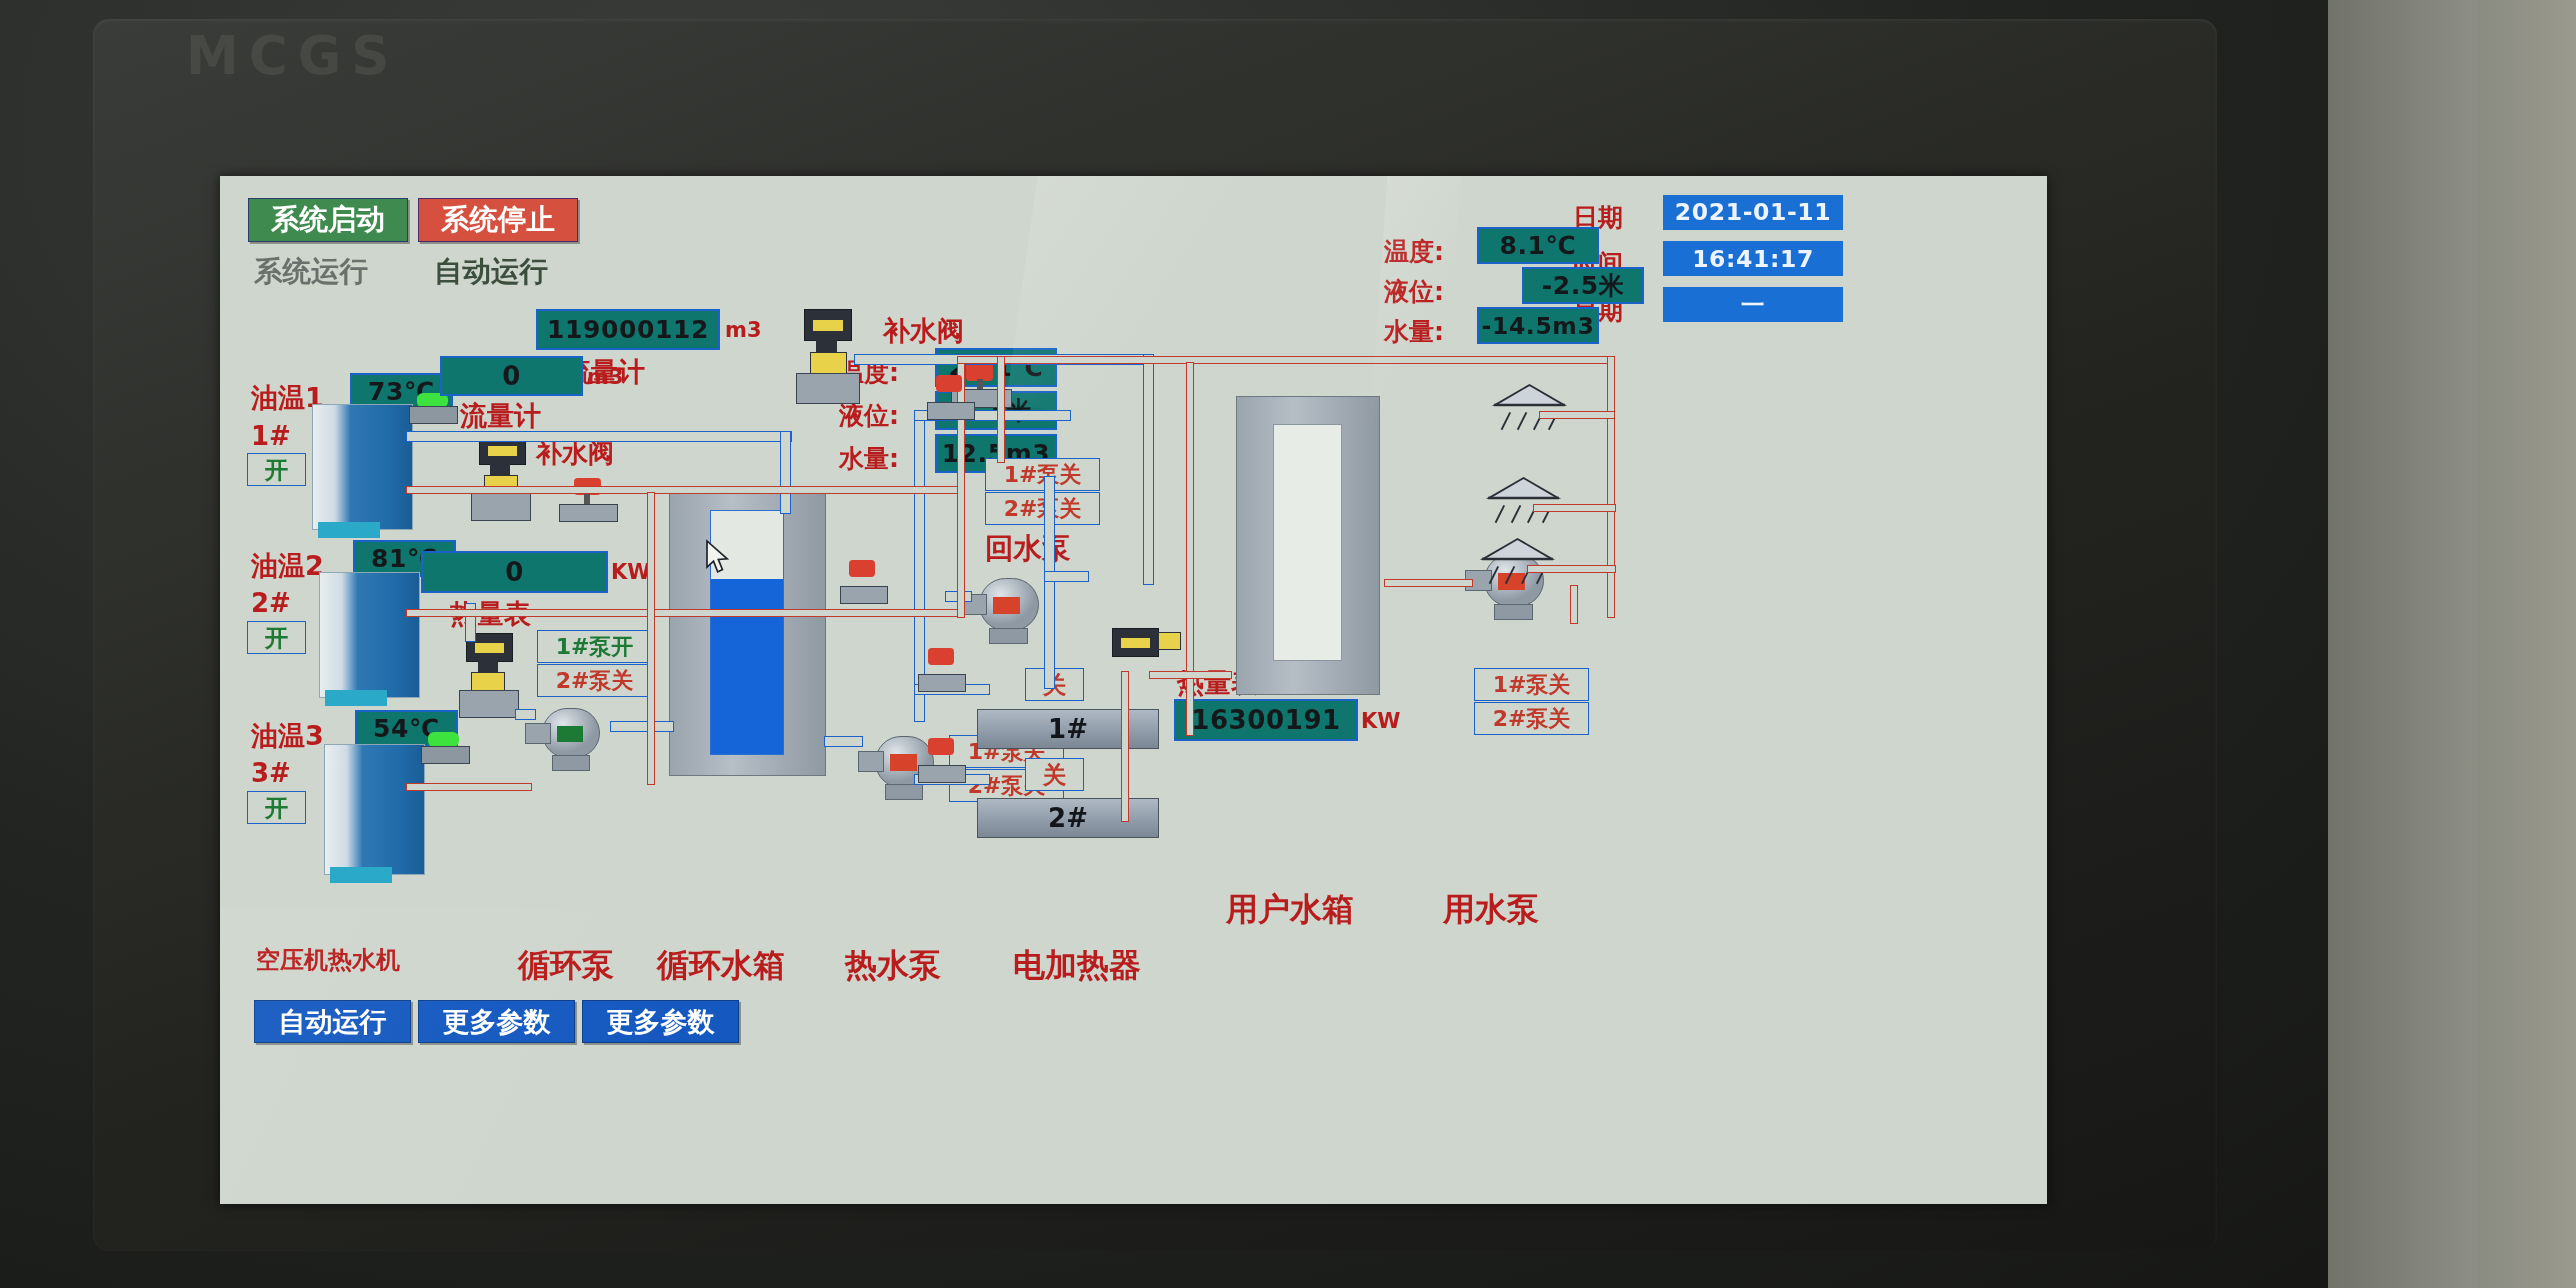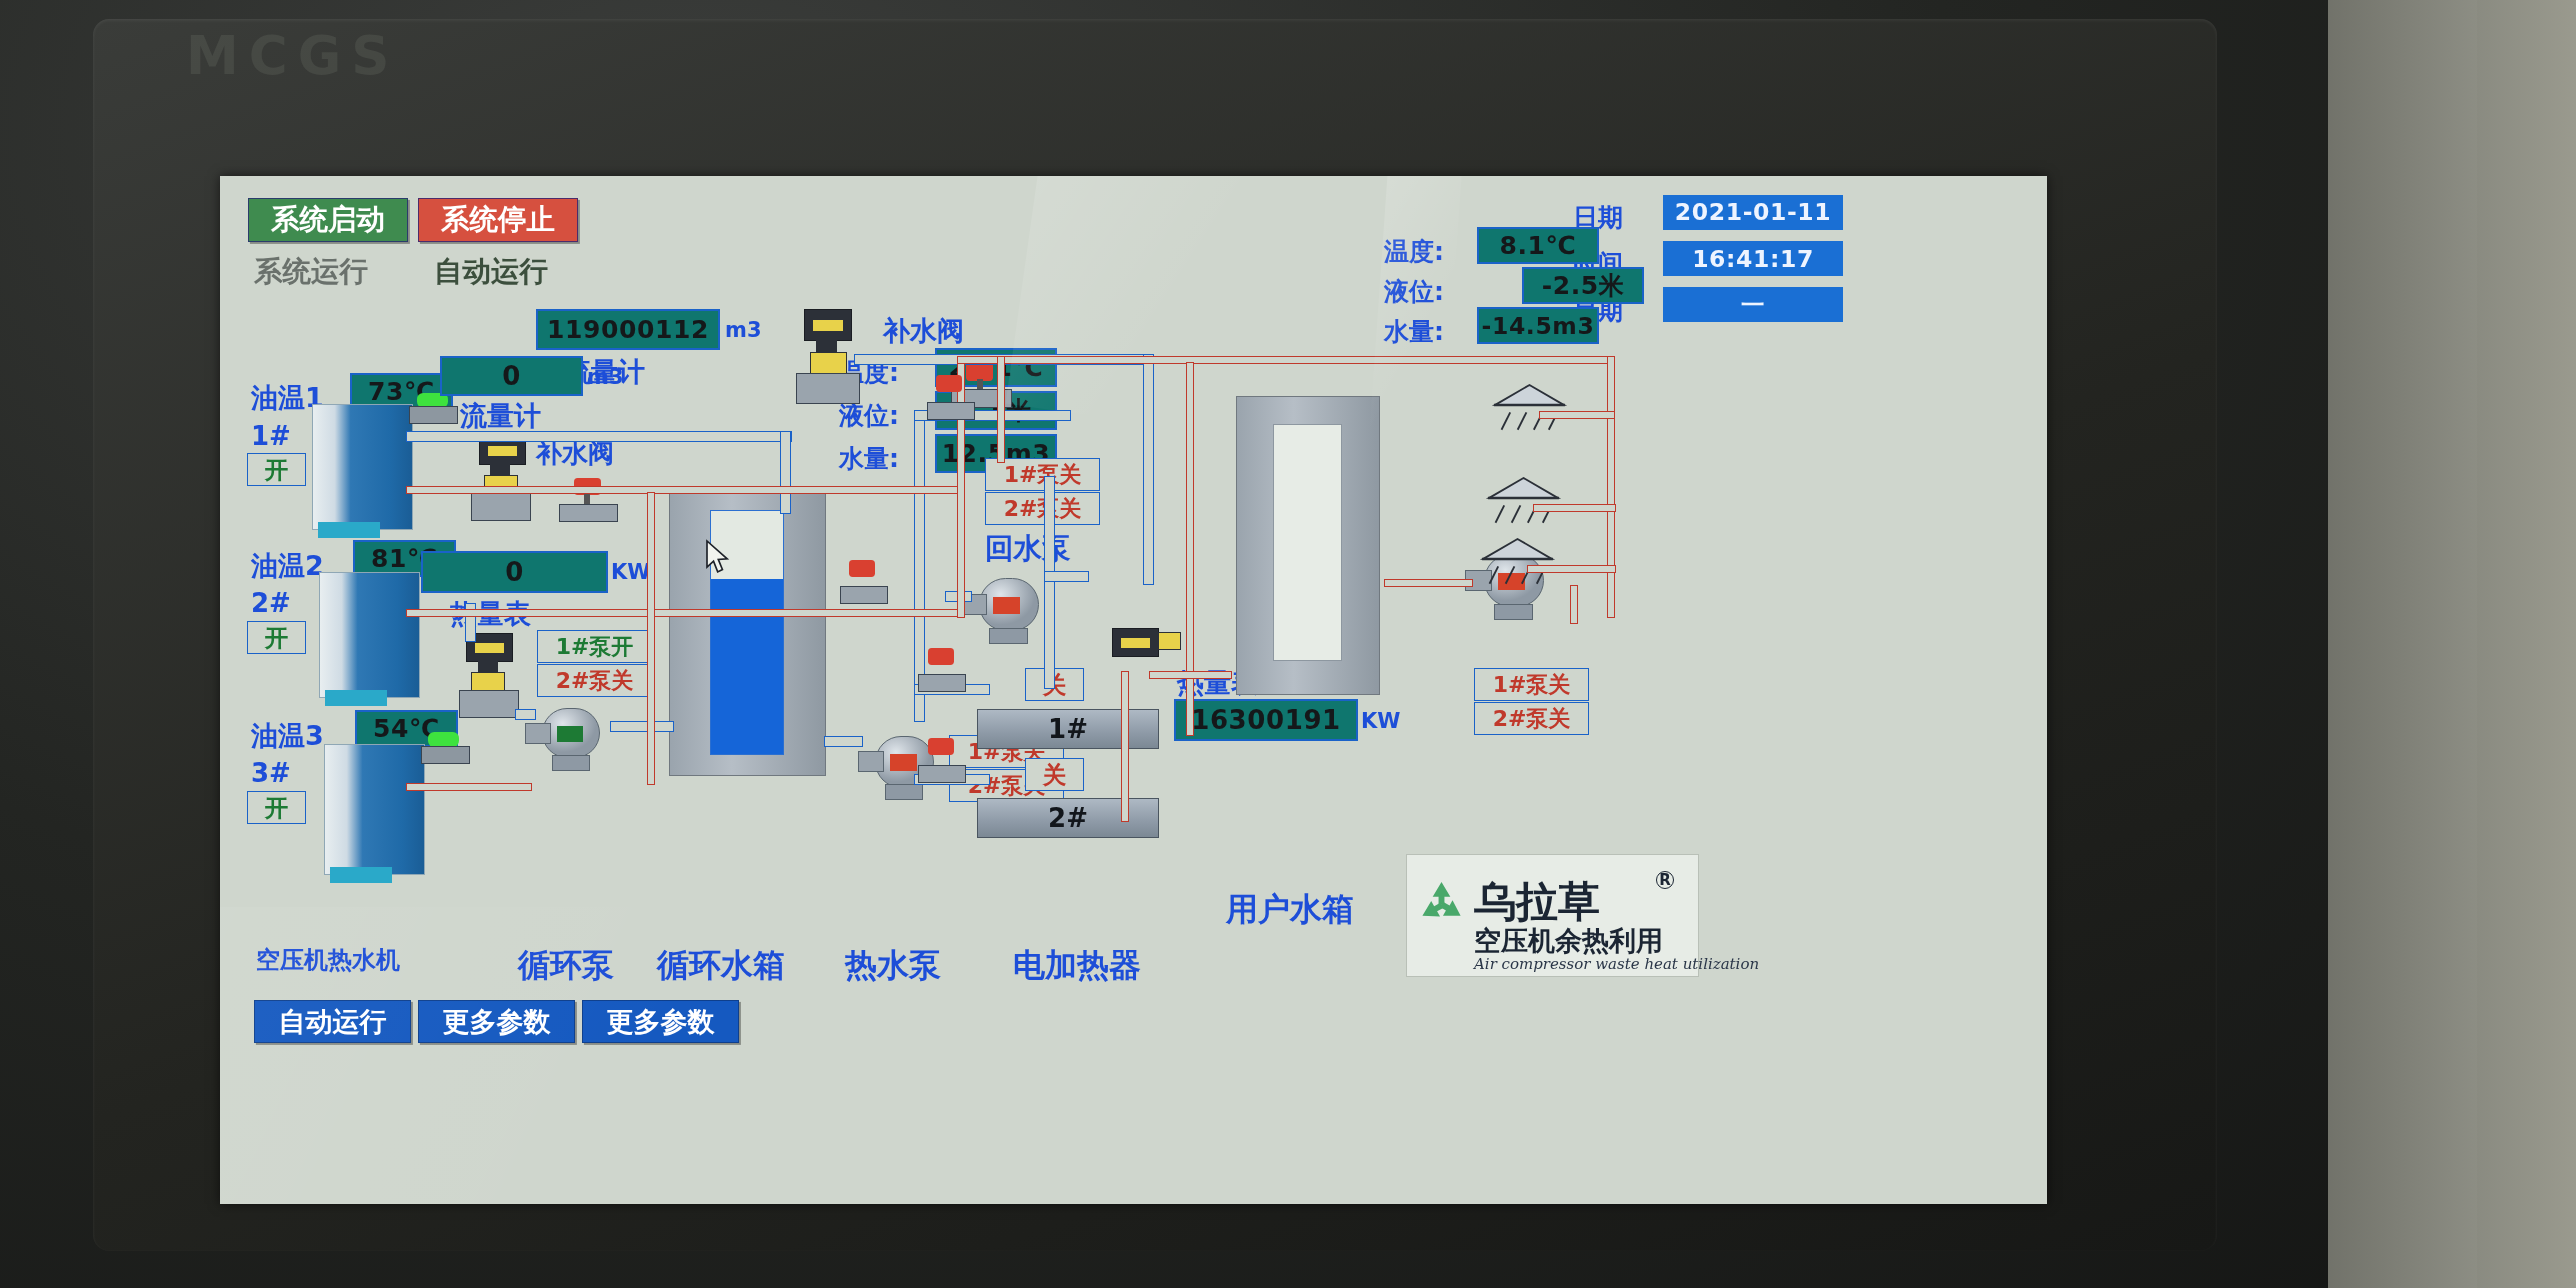--- a/index.html
+++ b/index.html
@@ -17,21 +17,21 @@
          border-radius:16px;background:linear-gradient(160deg,#3a3c39,#232420 55%,#171816);
          box-shadow:inset 0 1.2px 3.7px rgba(255,255,255,.08);}
   .mcgs{position:absolute;left:186px;top:25px;width:322px;height:68px;
         color:rgba(200,205,190,.10);font-size:53px;font-weight:bold;letter-spacing:10px;
         font-family:"DejaVu Sans",sans-serif;}
   
   .screen{position:absolute;left:220px;top:176px;width:1827px;height:1028px;
           background:#cfd6cd;box-shadow:0 0 11px rgba(0,0,0,.6);overflow:hidden;}
   .glare{position:absolute;pointer-events:none;background:linear-gradient(115deg,rgba(255,255,255,.30),rgba(255,255,255,0) 60%);}
   
-  .lbl{position:absolute;color:#1d4ed8;font-weight:bold;white-space:nowrap;}
+  .lbl{position:absolute;color:#b91c1c;font-weight:bold;white-space:nowrap;}
   .cn{font-family:"DejaVu Sans","Liberation Sans",sans-serif;}
   .field{position:absolute;background:#0f766e;border:2.5px solid #1a62c8;
          display:flex;align-items:center;justify-content:center;
          color:#15181a;font-weight:bold;letter-spacing:0.6px;}
   .badge{position:absolute;background:#cfd6cd;border:1.9px solid #1a62c8;
          display:flex;align-items:center;justify-content:center;font-weight:bold;white-space:nowrap;}
   .badge.red{color:#c0392b;} .badge.green{color:#1d7a34;}
   .btn{position:absolute;display:flex;align-items:center;justify-content:center;
        font-weight:bold;color:#fff;box-shadow:1.9px 1.9px 0 rgba(0,0,0,.35);white-space:nowrap;}
   .btn.green{background:#3f8b4f;border:1.2px solid #2b3b6b;}
@@ -317,33 +317,20 @@
       <div style="position:absolute;left:620px;top:410px;width:46px;height:16px;background:#9aa4ad;border:1.2px solid #3a4450;"></div>
 
       <div class="lbl" style="left:36px;top:768px;font-size:24px;">空压机热水机</div>
       <div class="lbl" style="left:298px;top:768px;font-size:32px;">循环泵</div>
       <div class="lbl" style="left:437px;top:768px;font-size:32px;">循环水箱</div>
       <div class="lbl" style="left:625px;top:768px;font-size:32px;">热水泵</div>
       <div class="lbl" style="left:793px;top:768px;font-size:32px;">电加热器</div>
       <div class="lbl" style="left:1006px;top:712px;font-size:32px;">用户水箱</div>
       <div class="lbl" style="left:1223px;top:712px;font-size:32px;">用水泵</div>
 
-      <div class="logo" style="left:1186px;top:678px;width:291px;height:121px;">
-        <svg class="recy" style="left:11px;top:23.5px;width:47px;height:47px;" viewBox="0 0 64 64">
-          <g fill="#49a86a">
-            <path d="M32 4 L44 24 L36 24 L36 34 L28 34 L28 24 L20 24 Z"></path>
-            <path d="M6 50 L18 30 L22 37 L31 32 L35 39 L26 44 L30 51 Z"></path>
-            <path d="M58 50 L34 50 L38 43 L30 38 L34 31 L43 36 L47 29 Z"></path>
-          </g>
-        </svg>
-        <div class="logo-cn" style="left:67px;top:18.6px;font-size:42px;">乌拉草</div>
-        <div class="logo-cn" style="left:249px;top:16px;font-size:15px;border:1.2px solid #1b2533;border-radius:50%;width:16px;height:16px;display:flex;align-items:center;justify-content:center;">R</div>
-        <div class="logo-sub" style="left:67px;top:68px;font-size:27px;">空压机余热利用</div>
-        <div class="logo-en" style="left:67px;top:100px;font-size:15px;">Air compressor waste heat utilization</div>
-      </div>
 
       <div class="btn blue" style="left:34px;top:824px;width:155px;height:41px;font-size:27px;">自动运行</div>
       <div class="btn blue" style="left:198px;top:824px;width:155px;height:41px;font-size:27px;">更多参数</div>
       <div class="btn blue" style="left:362px;top:824px;width:155px;height:41px;font-size:27px;">更多参数</div>
 
       <div class="glare" style="left:805px;top:-50px;width:260px;height:297px;transform:rotate(8deg);opacity:.45;"></div>
       <div class="glare" style="left:1158px;top:-25px;width:74px;height:322px;transform:rotate(4deg);opacity:.55;"></div>
       <div class="glare" style="left:-25px;top:731px;width:743px;height:322px;opacity:.18;"></div>
     </div>
   </div>

